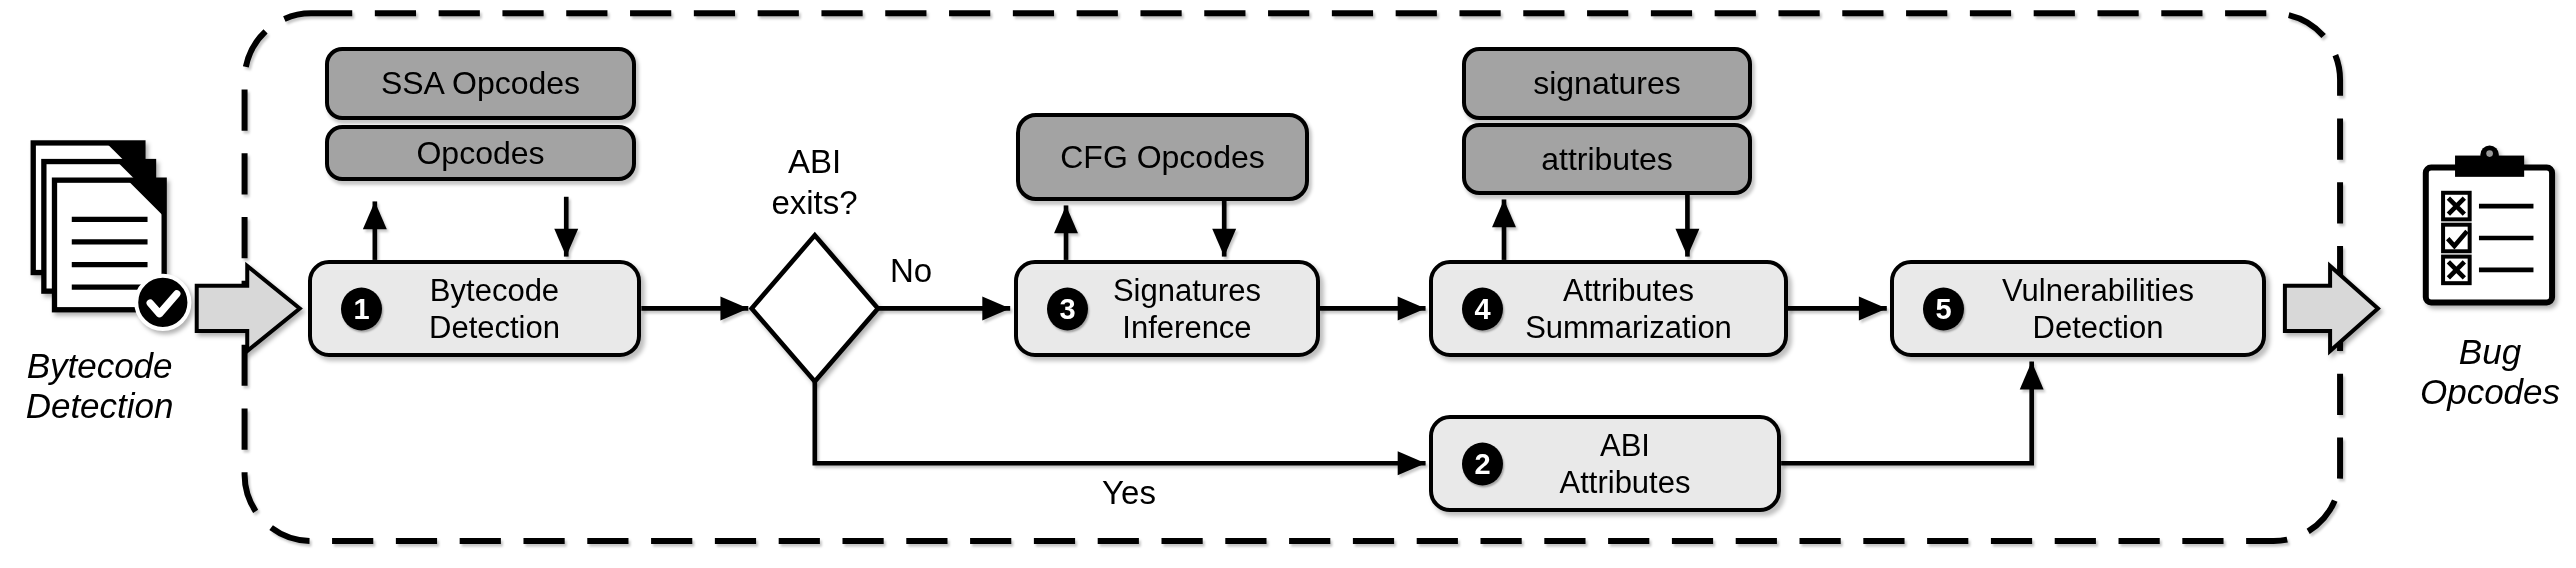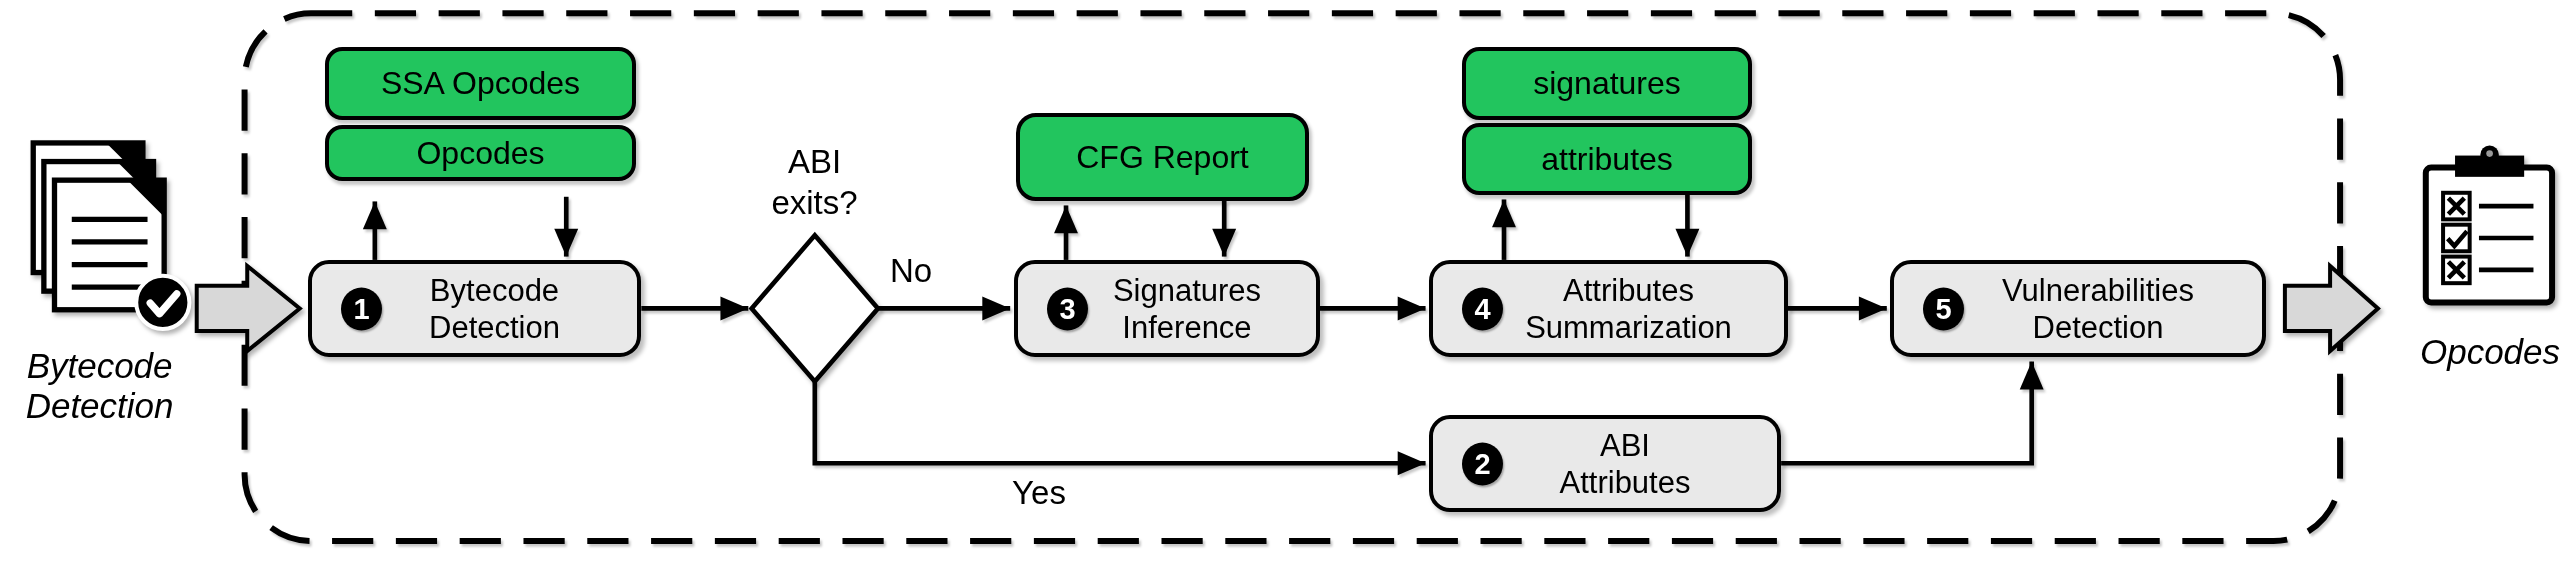--- a/index.html
+++ b/index.html
@@ -10,21 +10,21 @@
     overflow:hidden;
     font-family:"Liberation Sans", sans-serif;
     color:#000;
   }
   #wires{position:absolute;left:0;top:0;width:2576px;height:569px;}
   .shadowed{filter:drop-shadow(4px 5px 3px rgba(0,0,0,0.30));}
   .lineshadow{filter:drop-shadow(3px 4px 2px rgba(0,0,0,0.22));}
 
   .art{
     position:absolute;box-sizing:border-box;
-    background:#22c55e;border:4.7px solid #000;border-radius:17.3px;
+    background:#a3a3a3;border:4.7px solid #000;border-radius:17.3px;
     display:flex;align-items:center;justify-content:center;
     font-size:32px;white-space:nowrap;
     box-shadow:2.7px 3.3px 3.3px rgba(0,0,0,.22);
   }
   .stage{
     position:absolute;box-sizing:border-box;
     background:#e9e9e9;border:4.7px solid #000;border-radius:21px;
     display:flex;flex-direction:column;align-items:center;justify-content:center;
     padding-left:40px;font-size:31px;line-height:37px;white-space:nowrap;
     box-shadow:3.3px 4px 4px rgba(0,0,0,.25);
@@ -116,21 +116,21 @@
     <polygon points="1131,464 1226,354 1321,464 1226,574" fill="#ffffff" stroke="#000" stroke-width="7" class="shadowed"></polygon>
   </svg>
 
   <div class="art" style="left:325px;top:47px;width:311px;height:73px">
     <span>SSA Opcodes</span>
   </div>
   <div class="art" style="left:325px;top:125px;width:311px;height:56px">
     <span>Opcodes</span>
   </div>
   <div class="art" style="left:1016px;top:113px;width:293px;height:88px;border-radius:20px">
-    <span>CFG Report</span>
+    <span>CFG Opcodes</span>
   </div>
   <div class="art" style="left:1462px;top:47px;width:290px;height:73px">
     <span>signatures</span>
   </div>
   <div class="art" style="left:1462px;top:123px;width:290px;height:72px">
     <span>attributes</span>
   </div>
 
   <div class="stage" style="left:308px;top:260px;width:333px;height:97px">
     <span class="badge">1</span>
@@ -160,24 +160,25 @@
     <span class="badge">2</span>
     <span>ABI</span>
     <span>Attributes</span>
   </div>
 
   <div class="lbl" style="left:715px;top:141px;width:199px">
     <div>ABI</div>
     <div>exits?</div>
   </div>
   <div class="lbl" style="left:861px;top:250px;width:100px">No</div>
-  <div class="lbl" style="left:986px;top:472px;width:106px">Yes</div>
+  <div class="lbl" style="left:1076px;top:472px;width:106px">Yes</div>
 
   <div class="cap" style="left:16.6px;top:346px;width:166px">
     <div>Bytecode</div>
     <div>Detection</div>
   </div>
   <div class="cap" style="left:2407px;top:332px;width:166px">
+    <div>Bug</div>
     <div>Opcodes</div>
   </div>
 
 </div>
 
 
 </body></html>

